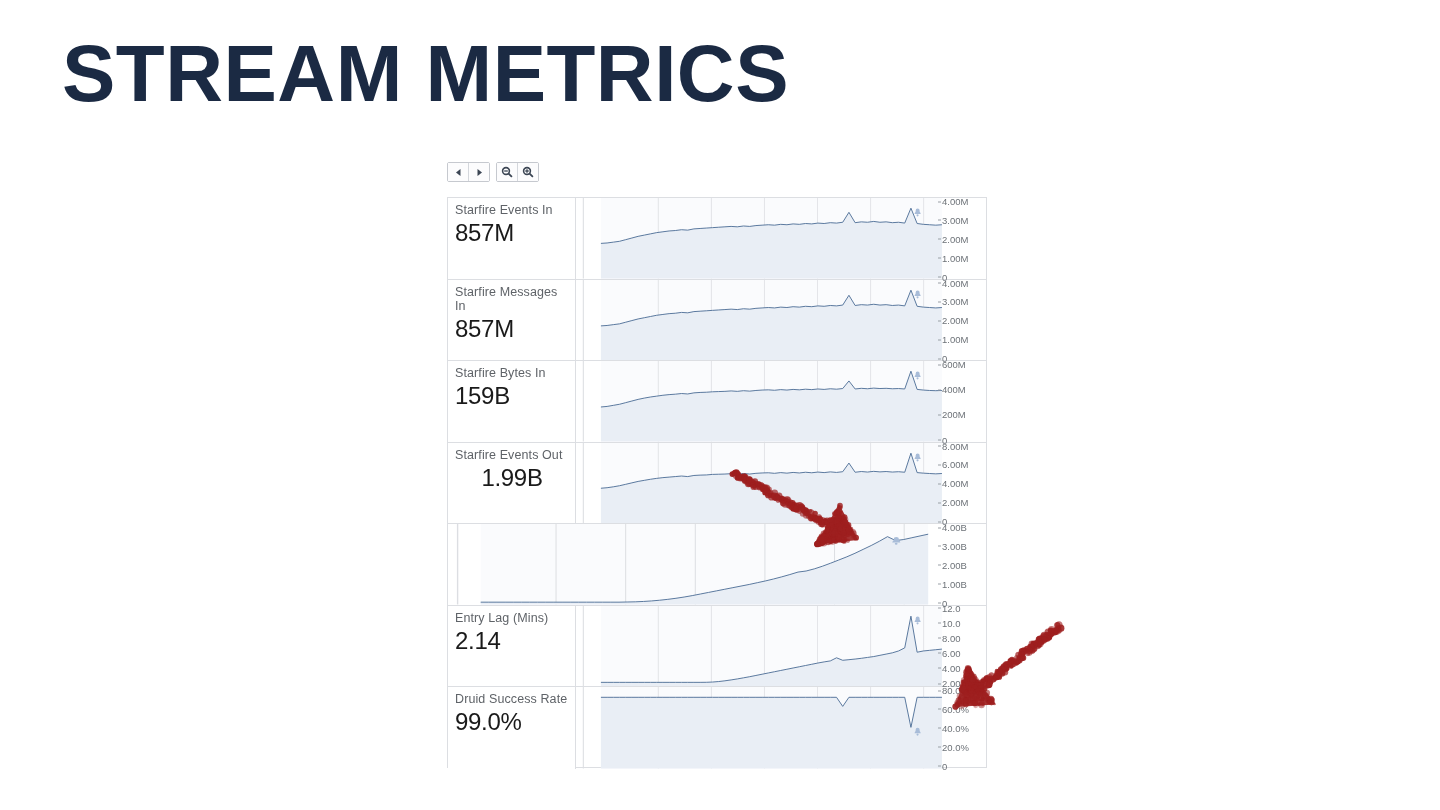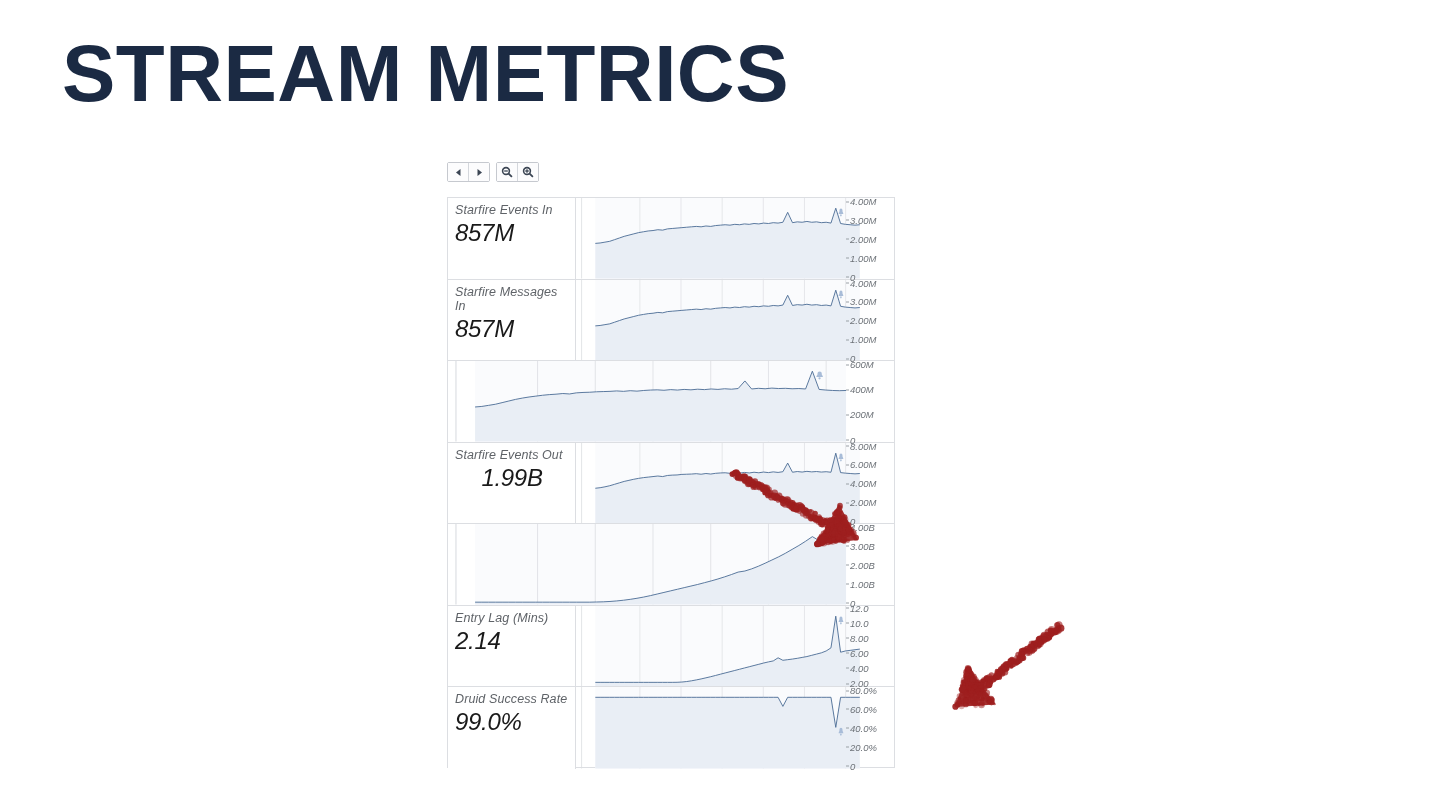--- a/index.html
+++ b/index.html
@@ -80,27 +80,26 @@
     color: #5a5f66;
     white-space: nowrap;
     transform: translateX(-50%);
   }
 
   
   #rows {
     position: absolute;
     left: 0;
     top: 35px;
-    width: 448px;
+    width: 540px;
     height: 571px;
     border: 1px solid #dcdee2;
     border-top: 1px solid #dcdee2;
     box-sizing: border-box;
     background: #ffffff;
-    font-style: italic;
   }
   .metric-row {
     position: relative;
     height: 81.5px;
     border-bottom: 1px solid #dcdee2;
     box-sizing: border-box;
     display: flex;
   }
   .metric-row:last-child { border-bottom: none; }
 
@@ -276,20 +275,24 @@
           <div class="yaxis">
             <div class="ytick" style="color: rgb(109, 114, 120); top: 3px;">4.00M</div>
             <div class="ytick" style="color: rgb(109, 114, 120); top: 21.875px;">3.00M</div>
             <div class="ytick" style="color: rgb(109, 114, 120); top: 40.75px;">2.00M</div>
             <div class="ytick" style="color: rgb(109, 114, 120); top: 59.625px;">1.00M</div>
             <div class="ytick" style="color: rgb(109, 114, 120); top: 78.5px;">0</div>
           </div>
         </div>
       </div>
       <div class="metric-row">
+        <div class="row-label">
+          <div class="row-name" style="color: rgb(95, 99, 104);">Starfire Bytes In</div>
+          <div class="row-value" style="color: rgb(26, 26, 26);">159B</div>
+        </div>
         <div class="row-plot">
           <svg class="plot-svg" viewBox="0 0 428 81.5" preserveAspectRatio="none">
             <rect x="26" y="0" width="356" height="81.5" fill="#fafbfd"></rect>
             <line x1="7.640000000000001" x2="7.640000000000001" y1="0" y2="81.5" stroke="#dcdee2" stroke-width="1.1"></line>
             <line x1="85.95" x2="85.95" y1="0" y2="81.5" stroke="#dcdee2" stroke-width="0.8"></line>
             <line x1="141.34" x2="141.34" y1="0" y2="81.5" stroke="#dcdee2" stroke-width="0.8"></line>
             <line x1="196.73000000000002" x2="196.73000000000002" y1="0" y2="81.5" stroke="#dcdee2" stroke-width="0.8"></line>
             <line x1="252.12" x2="252.12" y1="0" y2="81.5" stroke="#dcdee2" stroke-width="0.8"></line>
             <line x1="307.51" x2="307.51" y1="0" y2="81.5" stroke="#dcdee2" stroke-width="0.8"></line>
             <line x1="362.9" x2="362.9" y1="0" y2="81.5" stroke="#dcdee2" stroke-width="0.8"></line>

